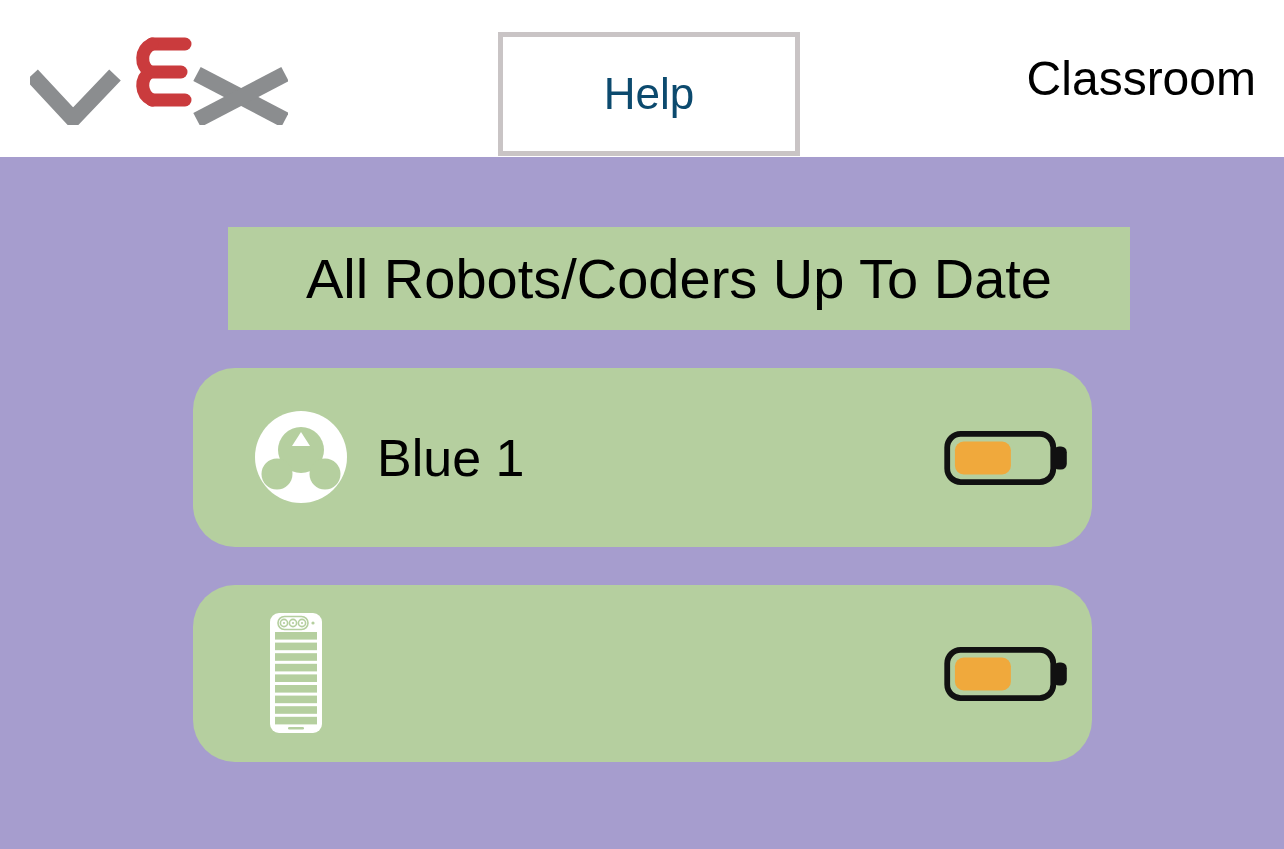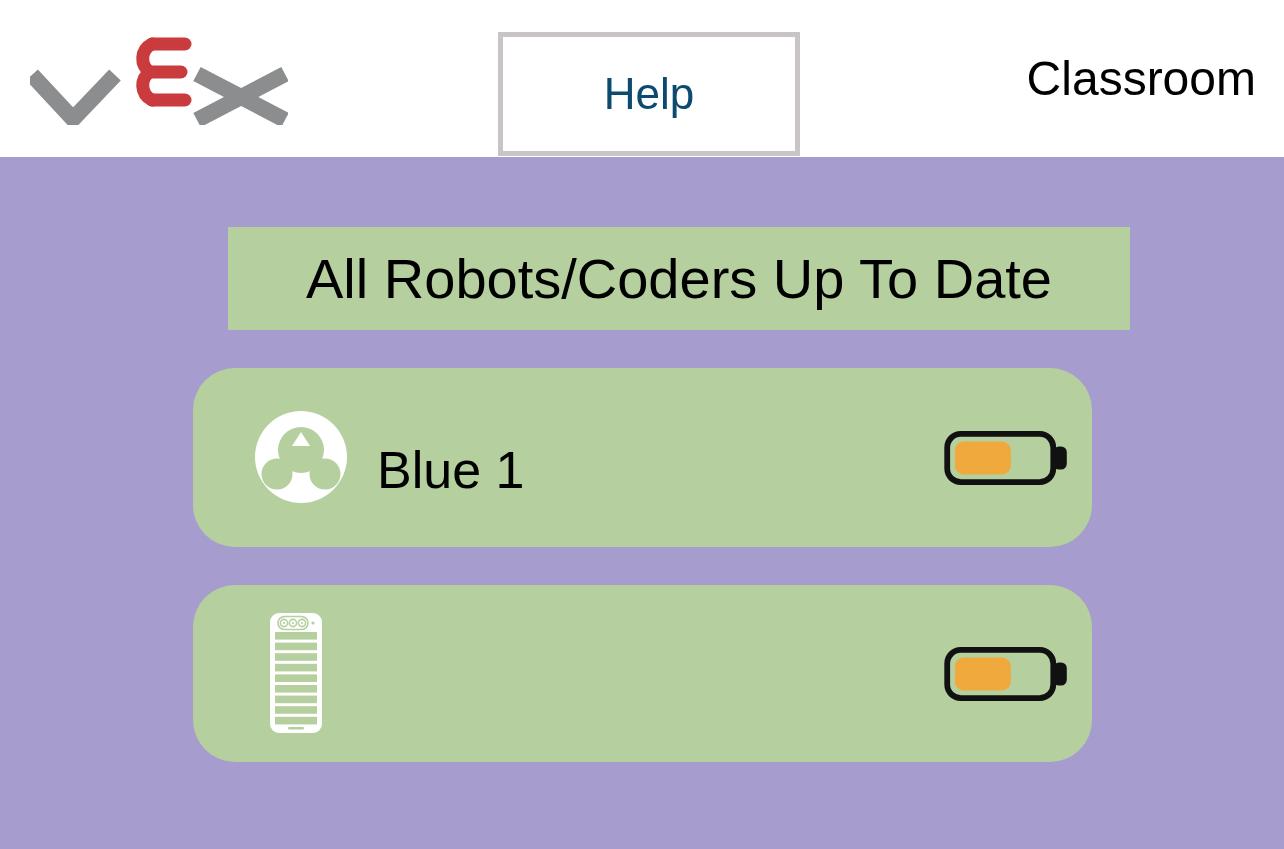--- a/index.html
+++ b/index.html
@@ -33,21 +33,21 @@
   }
   .device-card{
     position:absolute;left:193px;width:899px;background:#b5cf9f;border-radius:42px;
   }
   .card-1{top:211px;height:179px;}
   .card-2{top:428px;height:177px;}
   .device-icon{position:absolute;display:block;}
   .robot-icon{left:62px;top:43px;width:92px;height:92px;}
   .coder-icon{left:77px;top:28px;width:52px;height:120px;}
   .device-name{
-    position:absolute;left:184px;top:12px;height:100%;
+    position:absolute;left:184px;top:0;height:100%;
     display:flex;align-items:center;font-size:52px;color:#000;white-space:nowrap;
   }
   .battery{position:absolute;right:22px;top:50%;margin-top:-27px;width:126px;height:54px;}
 </style>
 </head>
 <body>
 
 <div class="stage">
 
   <div class="topbar">

